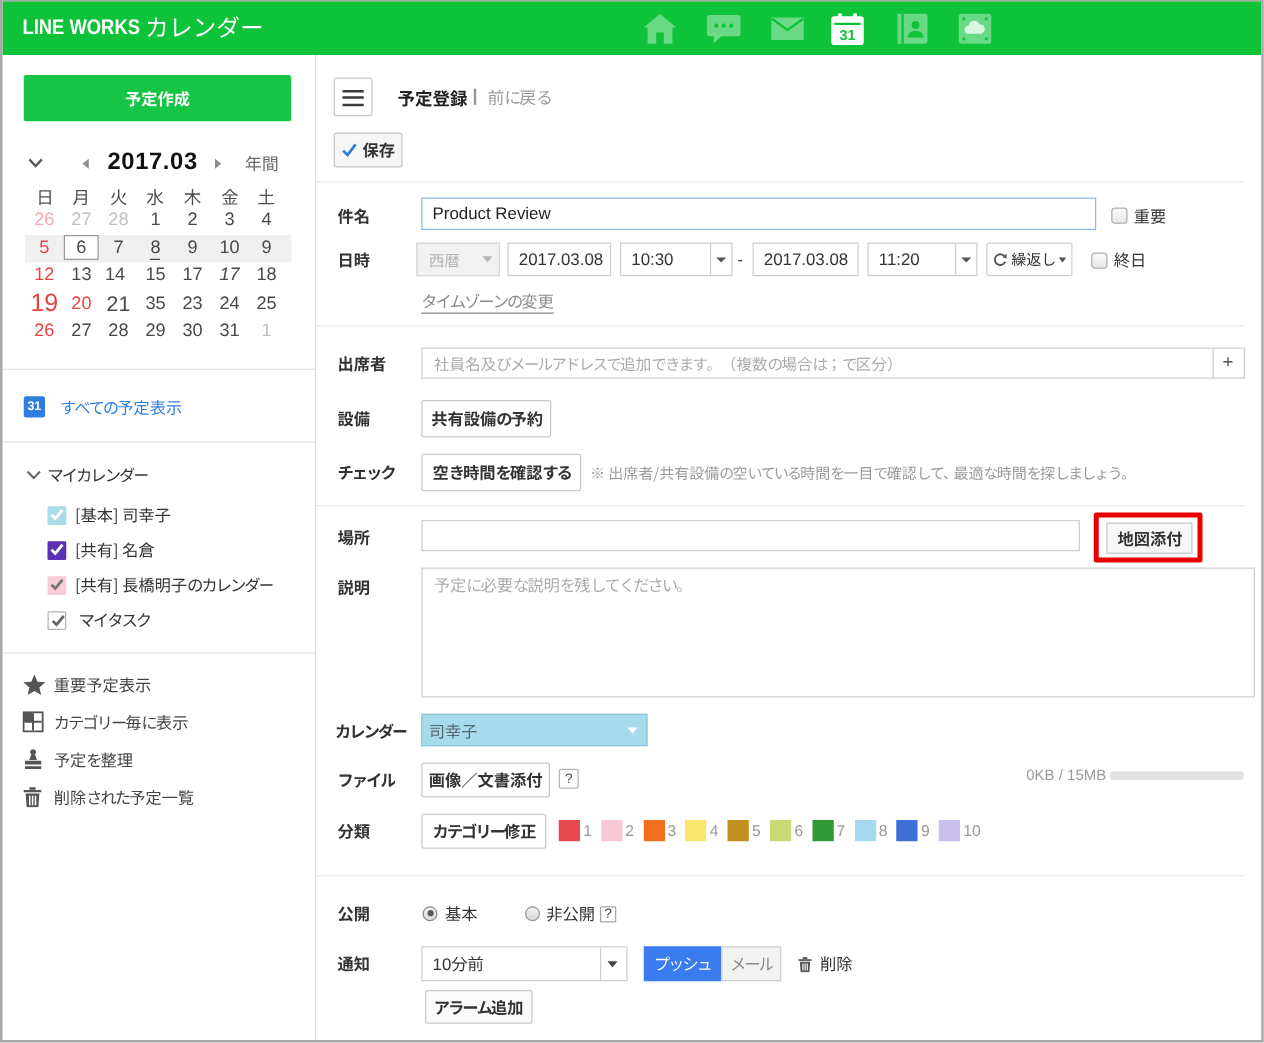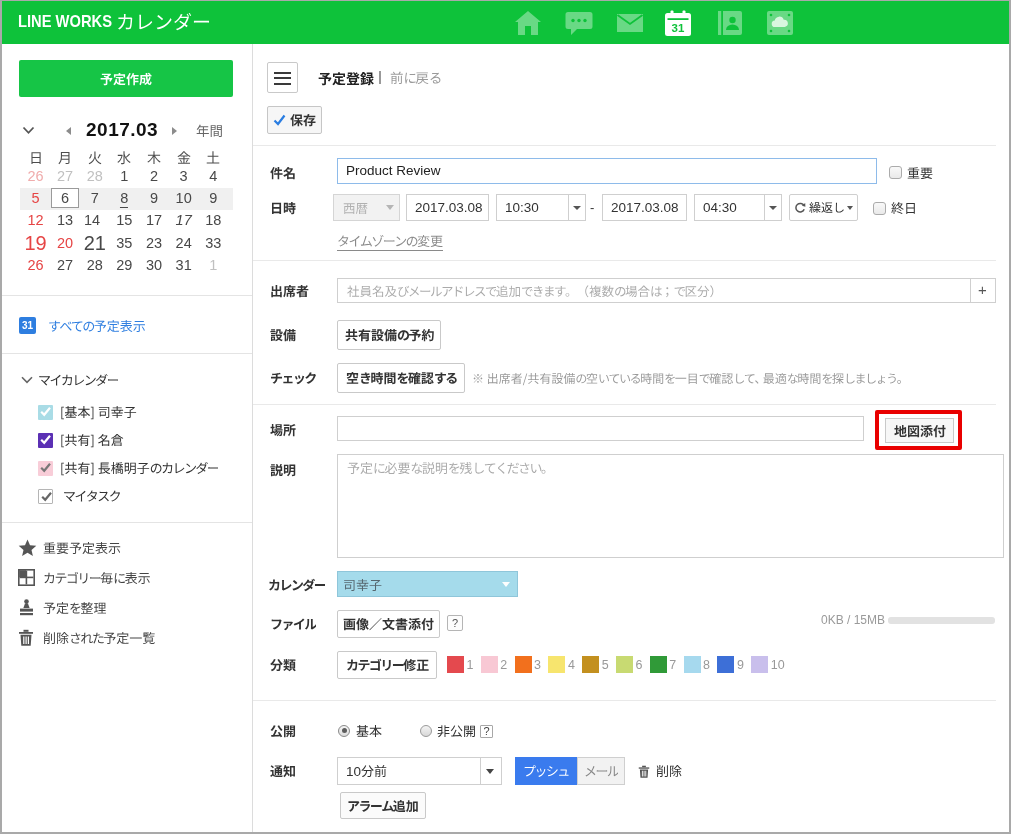--- a/index.html
+++ b/index.html
@@ -125,25 +125,25 @@
     <div style="position:absolute;left:213.28px;top:189.9px;transform:translateX(-50%);white-space:nowrap;font-size:14.5px;color:#484848;line-height:17px;">9</div>
     <div style="position:absolute;left:35.5px;top:212.3px;transform:translateX(-50%);white-space:nowrap;font-size:14.5px;color:#e64444;line-height:17px;">12</div>
     <div style="position:absolute;left:65.13px;top:212.3px;transform:translateX(-50%);white-space:nowrap;font-size:14.5px;color:#484848;line-height:17px;">13</div>
     <div style="position:absolute;left:92px;top:212.3px;transform:translateX(-50%);white-space:nowrap;font-size:14.5px;color:#484848;line-height:17px;">14</div>
     <div style="position:absolute;left:124.39px;top:212.3px;transform:translateX(-50%);white-space:nowrap;font-size:14.5px;color:#484848;line-height:17px;">15</div>
     <div style="position:absolute;left:154.02px;top:212.3px;transform:translateX(-50%);white-space:nowrap;font-size:14.5px;color:#484848;line-height:17px;">17</div>
     <div style="position:absolute;left:183.65px;top:212.3px;transform:translateX(-50%);white-space:nowrap;font-size:14.5px;color:#484848;line-height:17px;font-style:italic;">17</div>
     <div style="position:absolute;left:213.28px;top:212.3px;transform:translateX(-50%);white-space:nowrap;font-size:14.5px;color:#484848;line-height:17px;">18</div>
     <div style="position:absolute;left:35.5px;top:234.7px;transform:translateX(-50%);white-space:nowrap;font-size:20px;color:#e64444;line-height:17px;">19</div>
     <div style="position:absolute;left:65.13px;top:234.7px;transform:translateX(-50%);white-space:nowrap;font-size:14.5px;color:#e64444;line-height:17px;">20</div>
-    <div style="position:absolute;left:94.76px;top:234.7px;transform:translateX(-50%);white-space:nowrap;font-size:20px;color:#484848;line-height:17px;">21</div>
+    <div style="position:absolute;left:94.76px;top:234.7px;transform:translateX(-50%);white-space:nowrap;font-size:17px;color:#484848;line-height:17px;">21</div>
     <div style="position:absolute;left:124.39px;top:234.7px;transform:translateX(-50%);white-space:nowrap;font-size:14.5px;color:#484848;line-height:17px;">35</div>
     <div style="position:absolute;left:154.02px;top:234.7px;transform:translateX(-50%);white-space:nowrap;font-size:14.5px;color:#484848;line-height:17px;">23</div>
     <div style="position:absolute;left:183.65px;top:234.7px;transform:translateX(-50%);white-space:nowrap;font-size:14.5px;color:#484848;line-height:17px;">24</div>
-    <div style="position:absolute;left:213.28px;top:234.7px;transform:translateX(-50%);white-space:nowrap;font-size:14.5px;color:#484848;line-height:17px;">33</div>
+    <div style="position:absolute;left:213.28px;top:234.7px;transform:translateX(-50%);white-space:nowrap;font-size:14.5px;color:#484848;line-height:17px;">25</div>
     <div style="position:absolute;left:35.5px;top:257.1px;transform:translateX(-50%);white-space:nowrap;font-size:14.5px;color:#e64444;line-height:17px;">26</div>
     <div style="position:absolute;left:65.13px;top:257.1px;transform:translateX(-50%);white-space:nowrap;font-size:14.5px;color:#484848;line-height:17px;">27</div>
     <div style="position:absolute;left:94.76px;top:257.1px;transform:translateX(-50%);white-space:nowrap;font-size:14.5px;color:#484848;line-height:17px;">28</div>
     <div style="position:absolute;left:124.39px;top:257.1px;transform:translateX(-50%);white-space:nowrap;font-size:14.5px;color:#484848;line-height:17px;">29</div>
     <div style="position:absolute;left:154.02px;top:257.1px;transform:translateX(-50%);white-space:nowrap;font-size:14.5px;color:#484848;line-height:17px;">30</div>
     <div style="position:absolute;left:183.65px;top:257.1px;transform:translateX(-50%);white-space:nowrap;font-size:14.5px;color:#484848;line-height:17px;">31</div>
     <div style="position:absolute;left:213.28px;top:257.1px;transform:translateX(-50%);white-space:nowrap;font-size:14.5px;color:#c0c0c0;line-height:17px;">1</div>
     <div style="position:absolute;left:2px;top:295px;width:250px;height:1px;background:#e4e4e4;"></div>
     <div style="position:absolute;left:19px;top:317px;width:17px;height:17px;background:#2e7ee0;border-radius:2px;"></div>
     <div style="position:absolute;left:19px;top:317px;width:17px;text-align:center;font-size:10px;font-weight:bold;color:#fff;line-height:17px;">31</div>
@@ -353,21 +353,21 @@
     <div style="position:absolute;left:406px;top:194px;width:83px;height:27px;background:#fff;border:1px solid #cfcfcf;"></div>
     <div style="position:absolute;left:415px;top:197.5px;font-size:13.5px;color:#333;line-height:20px;">2017.03.08</div>
     <div style="position:absolute;left:496px;top:194px;width:90px;height:27px;background:#fff;border:1px solid #cfcfcf;"></div>
     <div style="position:absolute;left:505px;top:197.5px;font-size:13.5px;color:#333;line-height:20px;">10:30</div>
     <div style="position:absolute;left:568px;top:194.5px;width:1px;height:26px;background:#cfcfcf;"></div>
     <div style="position:absolute;left:573px;top:206px;width:0px;height:0px;border-left:4px solid transparent;border-right:4px solid transparent;border-top:4.5px solid #555;width:0;height:0;"></div>
     <div style="position:absolute;left:590px;top:197.5px;font-size:13px;color:#333;line-height:20px;">-</div>
     <div style="position:absolute;left:602px;top:194px;width:85px;height:27px;background:#fff;border:1px solid #cfcfcf;"></div>
     <div style="position:absolute;left:611px;top:197.5px;font-size:13.5px;color:#333;line-height:20px;">2017.03.08</div>
     <div style="position:absolute;left:694px;top:194px;width:88px;height:27px;background:#fff;border:1px solid #cfcfcf;"></div>
-    <div style="position:absolute;left:703px;top:197.5px;font-size:13.5px;color:#333;line-height:20px;">04:30</div>
+    <div style="position:absolute;left:703px;top:197.5px;font-size:13.5px;color:#333;line-height:20px;">11:20</div>
     <div style="position:absolute;left:764px;top:194.5px;width:1px;height:26px;background:#cfcfcf;"></div>
     <div style="position:absolute;left:769px;top:206px;width:0px;height:0px;border-left:4px solid transparent;border-right:4px solid transparent;border-top:4.5px solid #555;width:0;height:0;"></div>
     <div style="position:absolute;left:789px;top:194px;width:69px;height:27px;background:#fff;border:1px solid #cfcfcf;border-radius:2px;display:flex;align-items:center;justify-content:center;">
       <svg width="12" height="12" viewBox="0 0 12 12" style="margin-right:3px;">
         <path fill="none" stroke="#555" stroke-width="1.5" d="M10.2 7.3 a4.3 4.3 0 1 1 -0.2 -3.6"></path>
         <path fill="#555" d="M11.2 1.0 l0.2 3.7 -3.5 -1.0 Z"></path>
       </svg>
       <svg width="35" height="17" viewBox="0 0 35 17" style="vertical-align:top;color:#333;">
         <path fill="currentColor" transform="translate(0,13) scale(0.012000,-0.012000)" d="M565 752H769V650H565ZM496 807V595H841V807ZM462 499H576V394H462ZM753 499H874V394H753ZM289 262C314 202 340 123 349 71L407 92C398 142 372 220 345 279ZM89 273C78 187 60 97 28 35C44 29 74 16 87 8C117 71 139 168 152 263ZM392 257V194H573C518 118 432 48 347 14C363 0 384 -26 396 -42C484 1 573 84 630 174V-77H700V176C755 91 839 6 919 -38C930 -20 952 5 969 18C892 52 809 122 755 194H945V257H700V338H935V554H694V338H637V554H404V338H630V257ZM30 393 42 326 195 340V-74H261V347L319 352C327 329 333 306 337 288L395 311C384 366 347 453 308 519L254 499C269 472 283 442 296 411L167 402C234 488 310 603 367 696L304 725C278 673 241 609 202 548C188 567 170 589 150 611C186 667 226 748 260 815L194 841C174 786 141 711 110 654L77 685L38 636C83 592 134 534 163 488C140 455 118 424 96 397Z M1057 772C1119 726 1189 656 1219 607L1278 655C1247 704 1175 771 1113 816ZM1249 445H1049V375H1176V120C1129 78 1077 36 1033 5L1073 -72C1124 -27 1171 16 1217 59C1282 -21 1374 -56 1509 -61C1620 -65 1828 -63 1939 -58C1942 -35 1954 1 1963 18C1844 10 1618 7 1509 12C1389 16 1298 50 1249 124ZM1384 790V559C1384 430 1373 255 1276 130C1293 122 1325 101 1337 88C1429 207 1452 377 1455 512H1478C1512 409 1560 320 1622 246C1560 192 1489 151 1415 126C1430 111 1449 82 1458 63C1535 93 1609 136 1673 193C1738 132 1817 85 1910 55C1921 75 1943 104 1959 120C1867 145 1790 188 1725 245C1801 327 1859 434 1891 567L1844 583L1830 581H1456V720H1924V790ZM1800 512C1771 429 1727 357 1673 297C1620 358 1579 430 1550 512Z M2340 779 2239 780C2245 751 2247 715 2247 678C2247 573 2237 320 2237 172C2237 9 2336 -51 2480 -51C2700 -51 2829 75 2898 170L2841 238C2769 134 2666 31 2483 31C2388 31 2319 70 2319 180C2319 329 2326 565 2331 678C2332 711 2335 746 2340 779Z"></path>
       </svg>

